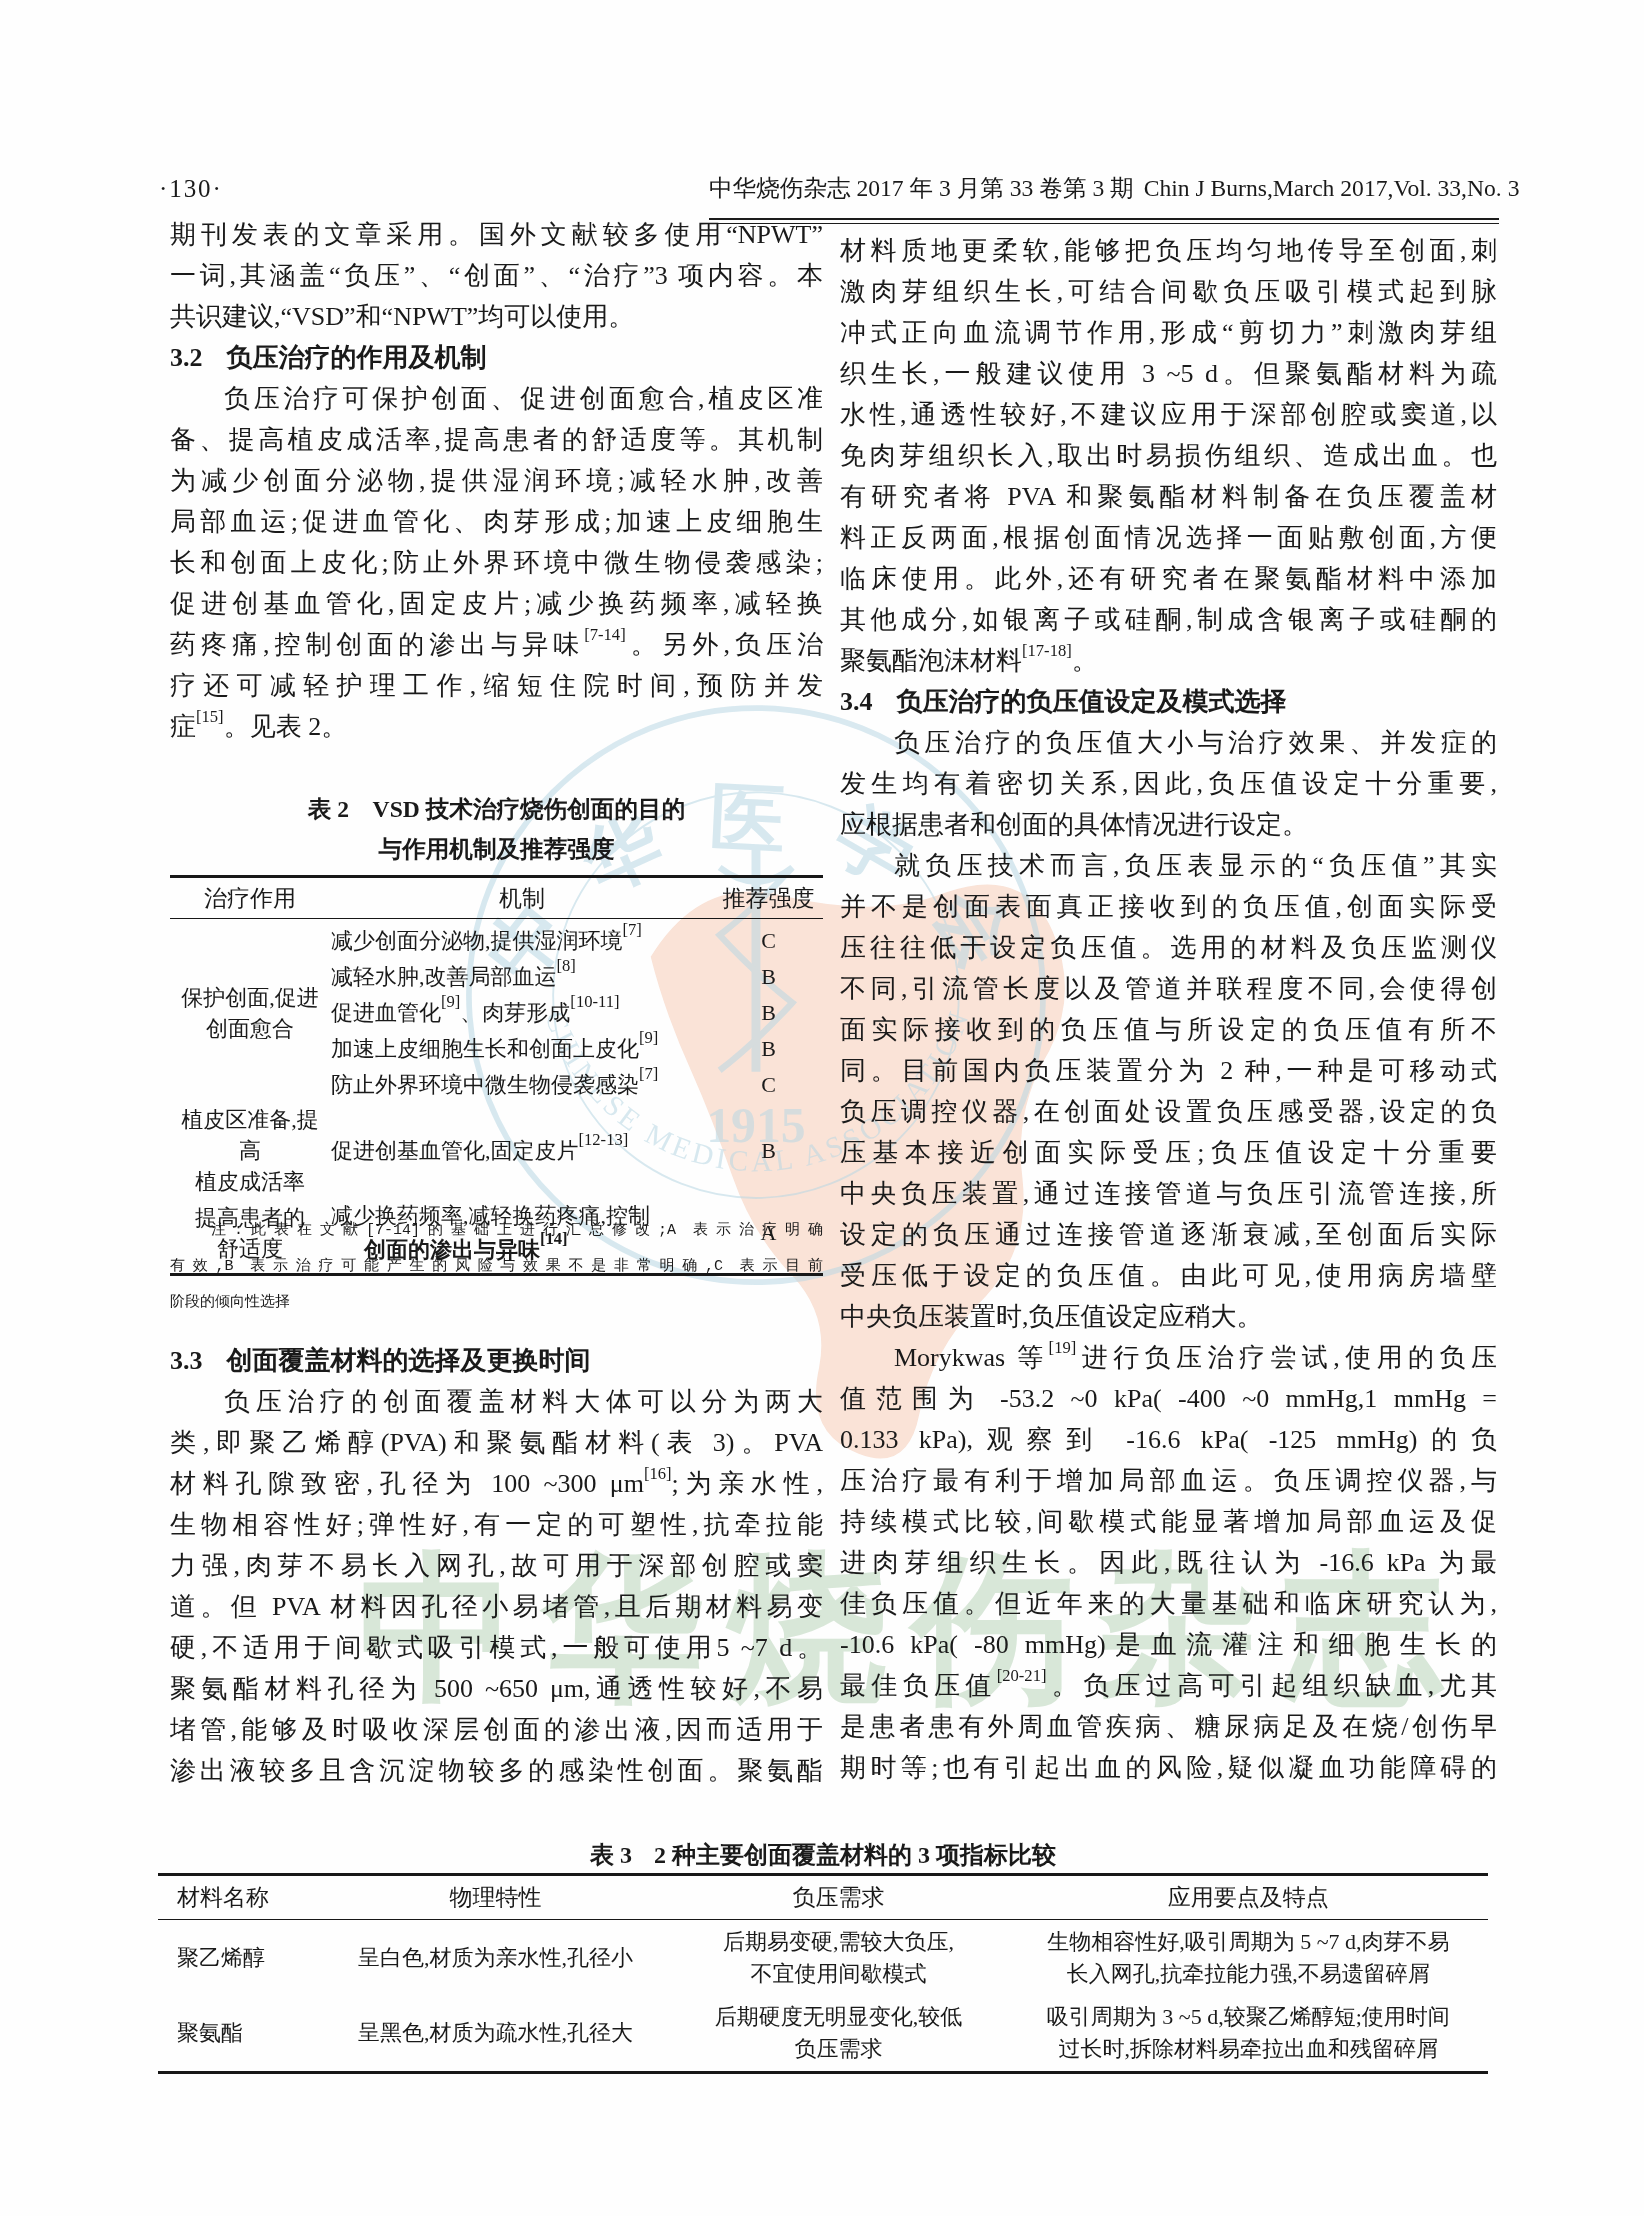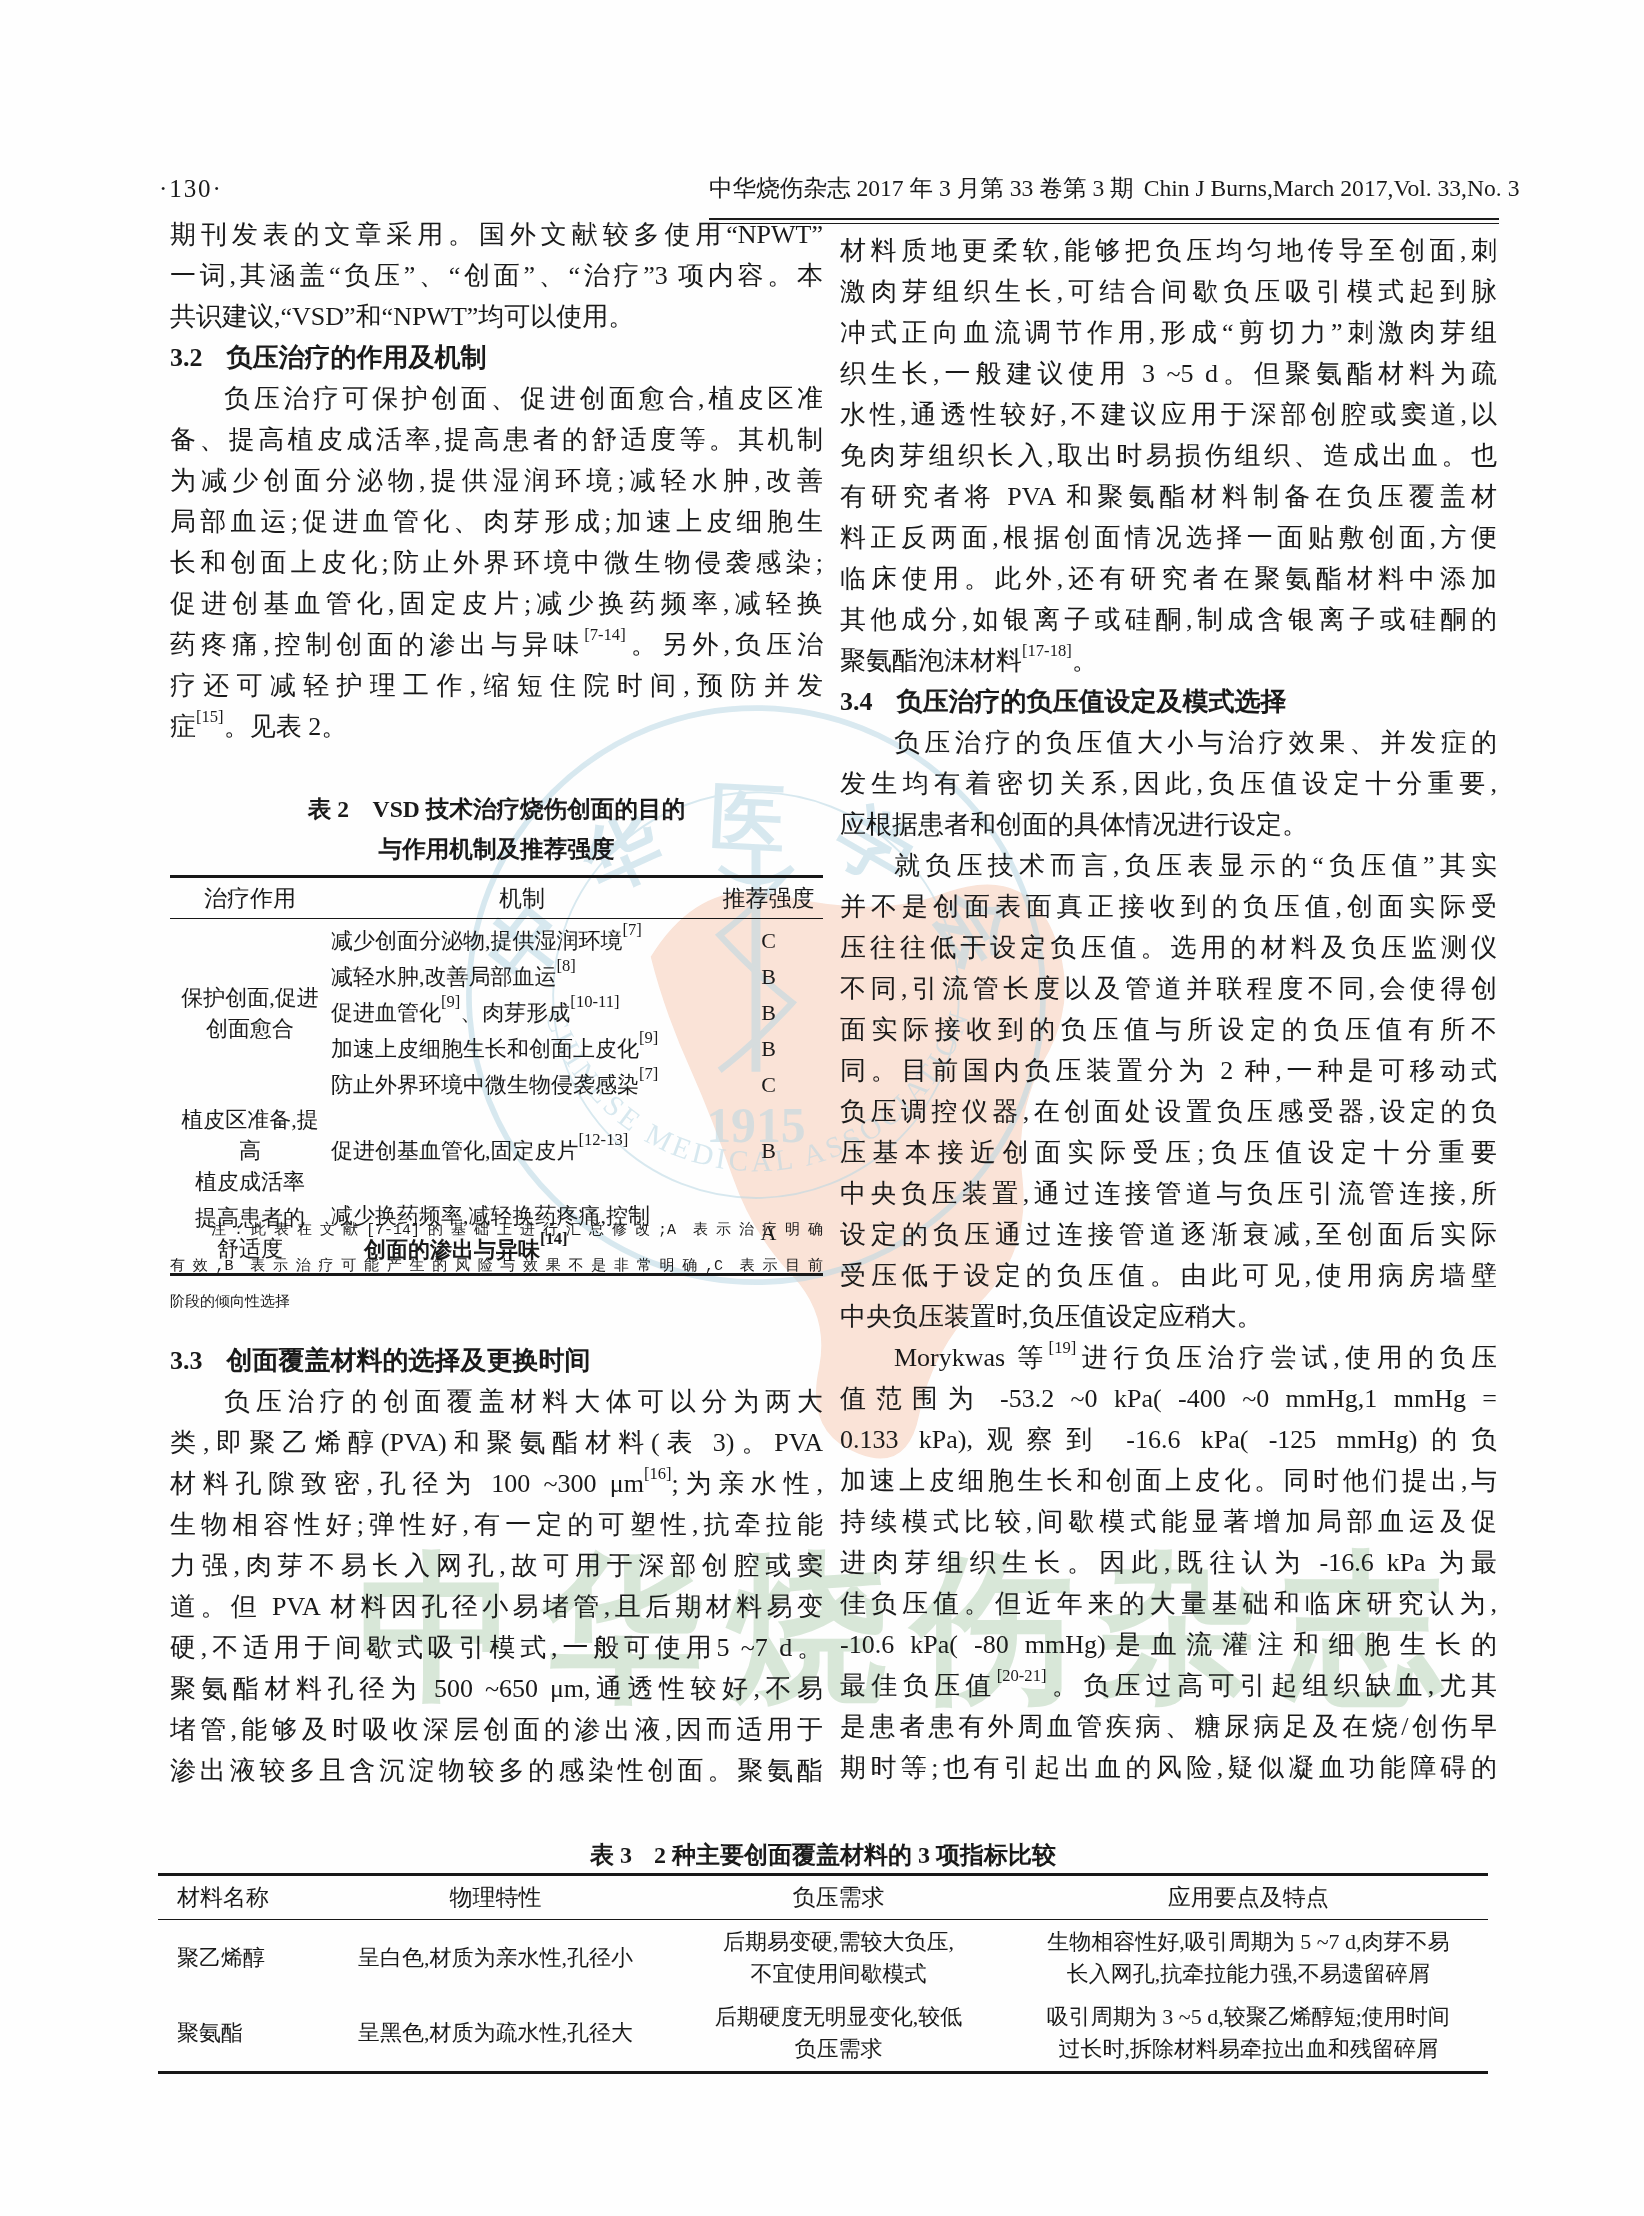--- a/index.html
+++ b/index.html
@@ -210,21 +210,21 @@
     <div class="ln jf">同。目前国内负压装置分为 2 种,一种是可移动式</div>
     <div class="ln jf">负压调控仪器,在创面处设置负压感受器,设定的负</div>
     <div class="ln jf">压基本接近创面实际受压;负压值设定十分重要</div>
     <div class="ln jf">中央负压装置,通过连接管道与负压引流管连接,所</div>
     <div class="ln jf">设定的负压通过连接管道逐渐衰减,至创面后实际</div>
     <div class="ln jf">受压低于设定的负压值。由此可见,使用病房墙壁</div>
     <div class="ln js">中央负压装置时,负压值设定应稍大。</div>
     <div class="ln jf ind">Morykwas 等<sup>[19]</sup>进行负压治疗尝试,使用的负压</div>
     <div class="ln jf">值范围为 -53.2 ~0 kPa( -400 ~0 mmHg,1 mmHg =</div>
     <div class="ln jf">0.133 kPa),观察到 -16.6 kPa( -125 mmHg)的负</div>
-    <div class="ln jf">加速上皮细胞生长和创面上皮化。同时他们提出,与</div>
+    <div class="ln jf">压治疗最有利于增加局部血运。负压调控仪器,与</div>
     <div class="ln jf">持续模式比较,间歇模式能显著增加局部血运及促</div>
     <div class="ln jf">进肉芽组织生长。因此,既往认为 -16.6 kPa 为最</div>
     <div class="ln jf">佳负压值。但近年来的大量基础和临床研究认为,</div>
     <div class="ln jf">-10.6 kPa( -80 mmHg)是血流灌注和细胞生长的</div>
     <div class="ln jf">最佳负压值<sup>[20-21]</sup>。负压过高可引起组织缺血,尤其</div>
     <div class="ln jf">是患者患有外周血管疾病、糖尿病足及在烧/创伤早</div>
     <div class="ln jf">期时等;也有引起出血的风险,疑似凝血功能障碍的</div>
   </div>
 
   <div class="t3-title">

